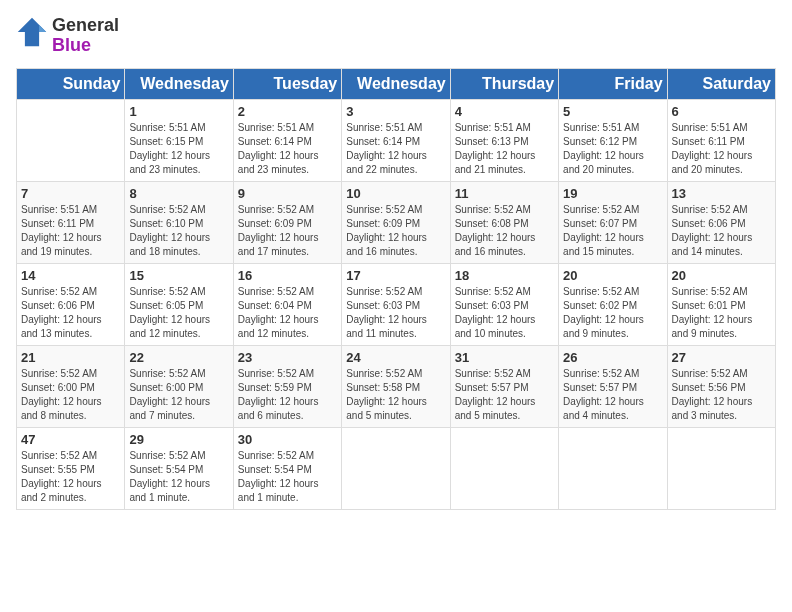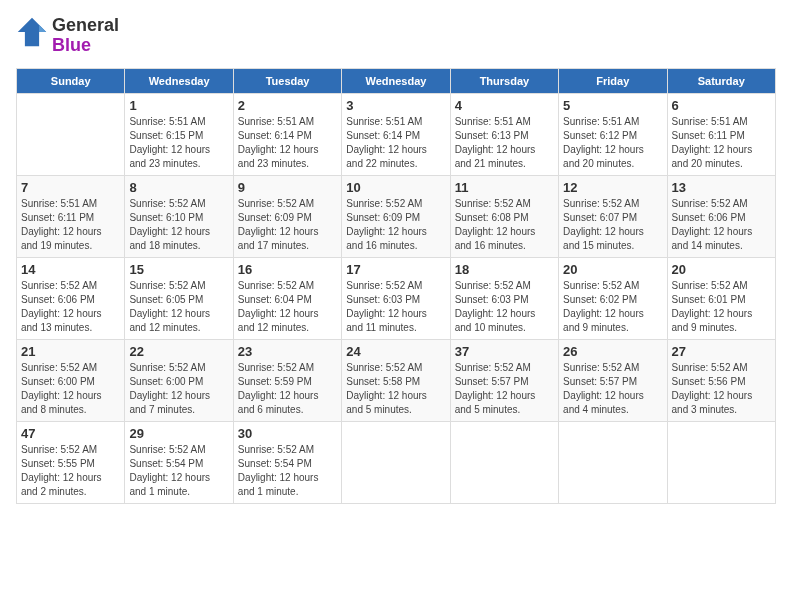--- a/index.html
+++ b/index.html
@@ -43,22 +43,22 @@
     }
     table {
       width: 100%;
       border-collapse: collapse;
       font-size: 11px;
     }
     thead tr th {
       background-color: #2F6DB5;
       color: #fff;
       padding: 6px 4px;
-      text-align: center;
-      font-size: 11px;
+      text-align: right;
+      font-size: 16px;
       font-weight: bold;
       border: 1px solid #ddd;
     }
     tbody tr td {
       border: 1px solid #ddd;
       vertical-align: top;
       padding: 4px;
       height: 80px;
       width: calc(100% / 7);
       color: #333;
@@ -188,21 +188,21 @@
 and 16 minutes.</div>
         </td>
         <td>
           <span class="day-num">11</span>
           <div class="day-info" style="white-space: pre-line;">Sunrise: 5:52 AM
 Sunset: 6:08 PM
 Daylight: 12 hours
 and 16 minutes.</div>
         </td>
         <td>
-          <span class="day-num">12</span>
+          <span class="day-num">19</span>
           <div class="day-info" style="white-space: pre-line;">Sunrise: 5:52 AM
 Sunset: 6:07 PM
 Daylight: 12 hours
 and 15 minutes.</div>
         </td>
         <td>
           <span class="day-num">13</span>
           <div class="day-info" style="white-space: pre-line;">Sunrise: 5:52 AM
 Sunset: 6:06 PM
 Daylight: 12 hours
@@ -283,21 +283,21 @@
 and 6 minutes.</div>
         </td>
         <td>
           <span class="day-num">24</span>
           <div class="day-info" style="white-space: pre-line;">Sunrise: 5:52 AM
 Sunset: 5:58 PM
 Daylight: 12 hours
 and 5 minutes.</div>
         </td>
         <td>
-          <span class="day-num">37</span>
+          <span class="day-num">31</span>
           <div class="day-info" style="white-space: pre-line;">Sunrise: 5:52 AM
 Sunset: 5:57 PM
 Daylight: 12 hours
 and 5 minutes.</div>
         </td>
         <td>
           <span class="day-num">26</span>
           <div class="day-info" style="white-space: pre-line;">Sunrise: 5:52 AM
 Sunset: 5:57 PM
 Daylight: 12 hours

